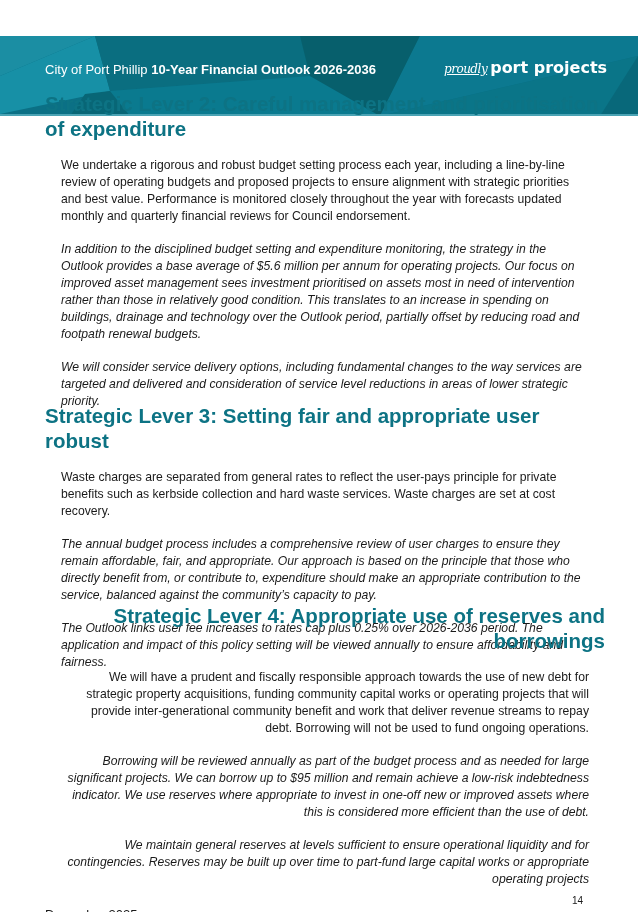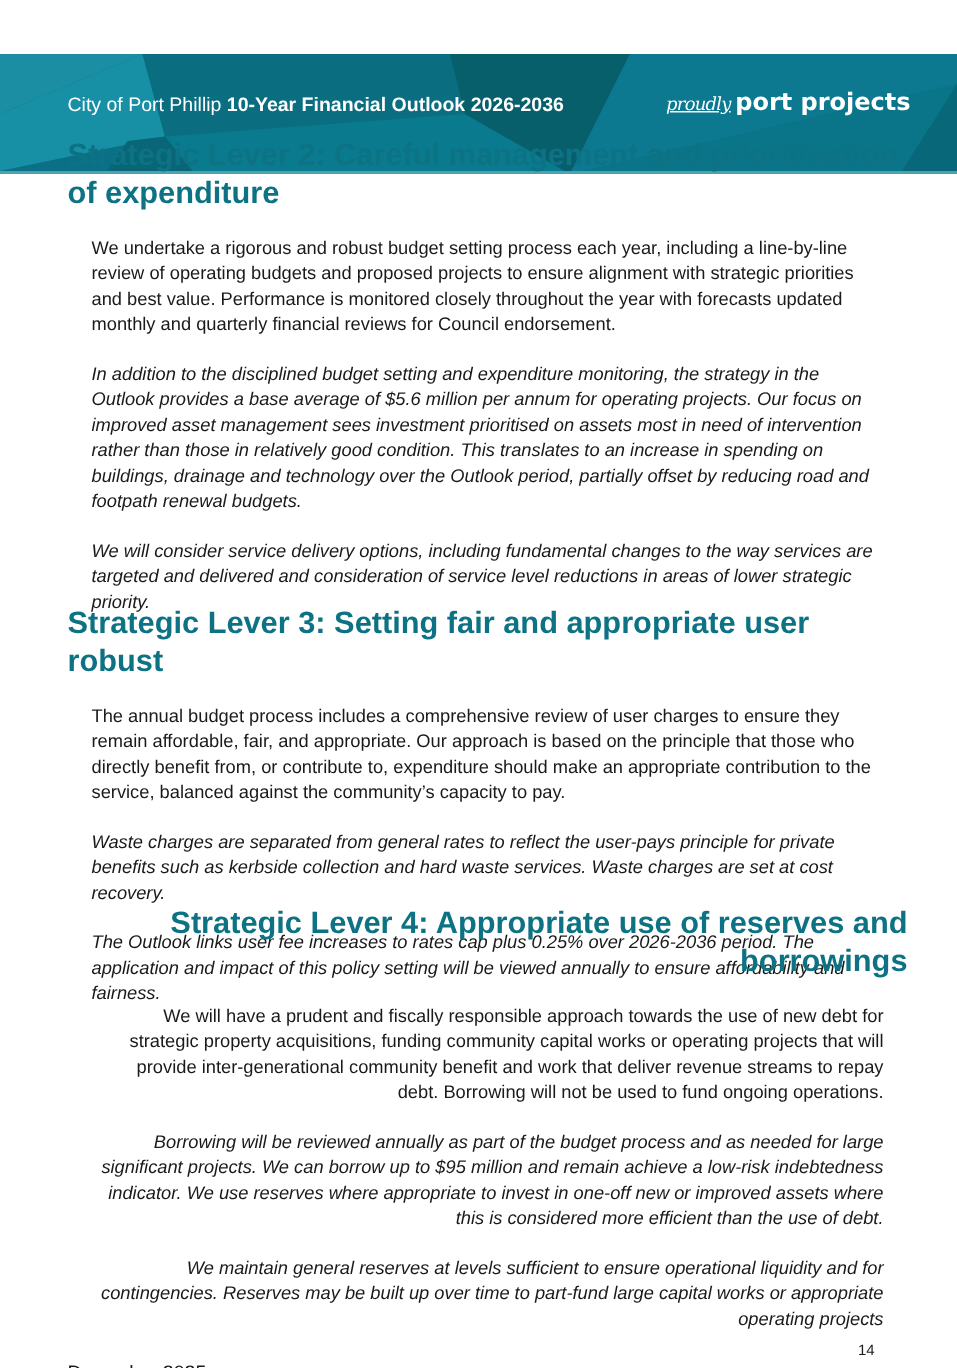--- a/index.html
+++ b/index.html
@@ -53,22 +53,22 @@
 <div class="content">
   <div class="section s2">
     <h2>Strategic Lever 2: Careful management and prioritisation of expenditure</h2>
     <p>We undertake a rigorous and robust budget setting process each year, including a line-by-line review of operating budgets and proposed projects to ensure alignment with strategic priorities and best value. Performance is monitored closely throughout the year with forecasts updated monthly and quarterly financial reviews for Council endorsement.</p>
     <p>In addition to the disciplined budget setting and expenditure monitoring, the strategy in the Outlook provides a base average of $5.6 million per annum for operating projects. Our focus on improved asset management sees investment prioritised on assets most in need of intervention rather than those in relatively good condition.  This translates to an increase in spending on buildings, drainage and technology over the Outlook period, partially offset by reducing road and footpath renewal budgets.</p>
     <p>We will consider service delivery options, including fundamental changes to the way services are targeted and delivered and consideration of service level reductions in areas of lower strategic priority.</p>
   </div>
 
   <div class="section s3">
     <h2>Strategic Lever 3: Setting fair and appropriate user robust</h2>
+    <p>Waste charges are separated from general rates to reflect the user-pays principle for private benefits such as kerbside collection and hard waste services. Waste charges are set at cost recovery.</p>
     <p>The annual budget process includes a comprehensive review of user charges to ensure they remain affordable, fair, and appropriate. Our approach is based on the principle that those who directly benefit from, or contribute to, expenditure should make an appropriate contribution to the service, balanced against the community’s capacity to pay.</p>
-    <p>Waste charges are separated from general rates to reflect the user-pays principle for private benefits such as kerbside collection and hard waste services. Waste charges are set at cost recovery.</p>
     <p>The Outlook links user fee increases to rates cap plus 0.25% over 2026-2036 period. The application and impact of this policy setting will be viewed annually to ensure affordability and fairness.</p>
   </div>
 
   <div class="section s4">
     <h2>Strategic Lever 4: Appropriate use of reserves and borrowings</h2>
     <p>We will have a prudent and fiscally responsible approach towards the use of new debt for strategic property acquisitions, funding community capital works or operating projects that will provide inter-generational community benefit and work that deliver revenue streams to repay debt.  Borrowing will not be used to fund ongoing operations.</p>
     <p>Borrowing will be reviewed annually as part of the budget process and as needed for large significant projects.  We can borrow up to $95 million and remain achieve a low-risk indebtedness indicator. We use reserves where appropriate to invest in one-off new or improved assets where this is considered more efficient than the use of debt.</p>
     <p>We maintain general reserves at levels sufficient to ensure operational liquidity and for contingencies. Reserves may be built up over time to part-fund large capital works or appropriate operating projects</p>
   </div>
 </div>

